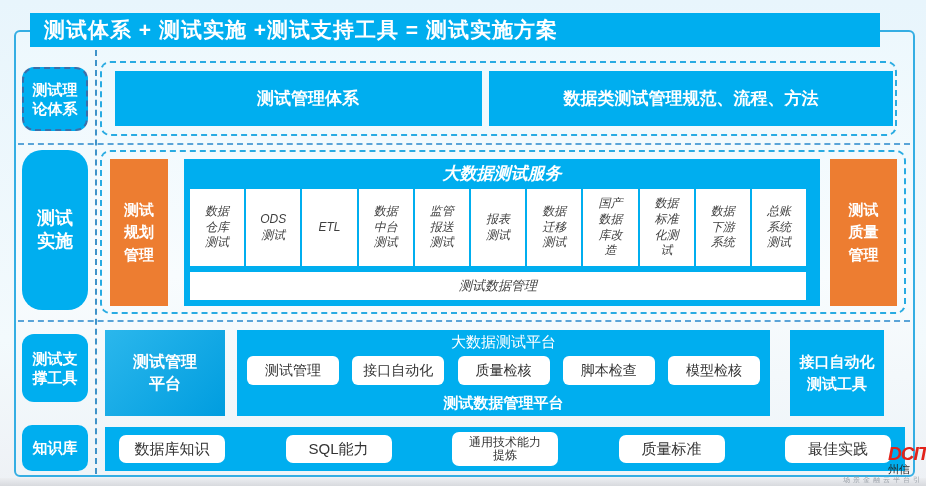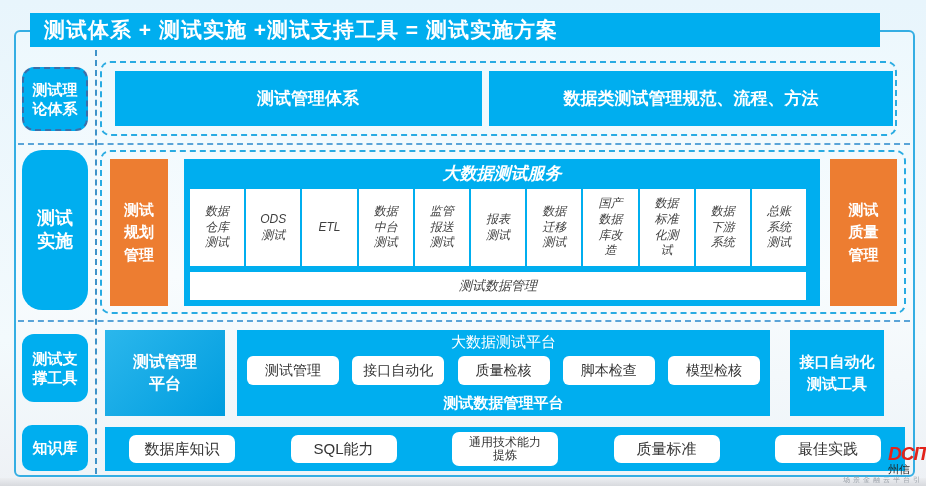--- a/index.html
+++ b/index.html
@@ -90,21 +90,21 @@
   }
   .tool-footer { position:absolute; left:0; bottom:3px; width:100%; color:#fff; font-weight:bold; font-size:15px; text-align:center; }
   .tool-right {
     position:absolute; left:790px; top:330px; width:94px; height:86px; background:#00aeef;
     color:#fff; font-weight:bold; font-size:15px; display:flex; align-items:center;
     justify-content:center; text-align:center; line-height:1.45;
   }
 
   .kb-bar {
     position:absolute; left:105px; top:427px; width:800px; height:44px; background:#00aeef;
-    display:flex; align-items:center; justify-content:space-between; padding:0 24px;
+    display:flex; align-items:center; justify-content:space-between; padding:0 14px;
   }
   .kb-btn {
     background:#fff; border-radius:7px; color:#333; font-size:15px;
     display:flex; align-items:center; justify-content:center; text-align:center;
     width:106px; height:28px; line-height:1.1;
   }
   .kb-btn.small { font-size:12px; height:34px; }
 
   .watermark { position:absolute; left:888px; top:443px; width:60px; }
   .wm-logo { color:#e2231a; font-weight:bold; font-style:italic; font-size:19px; letter-spacing:-1px; }

